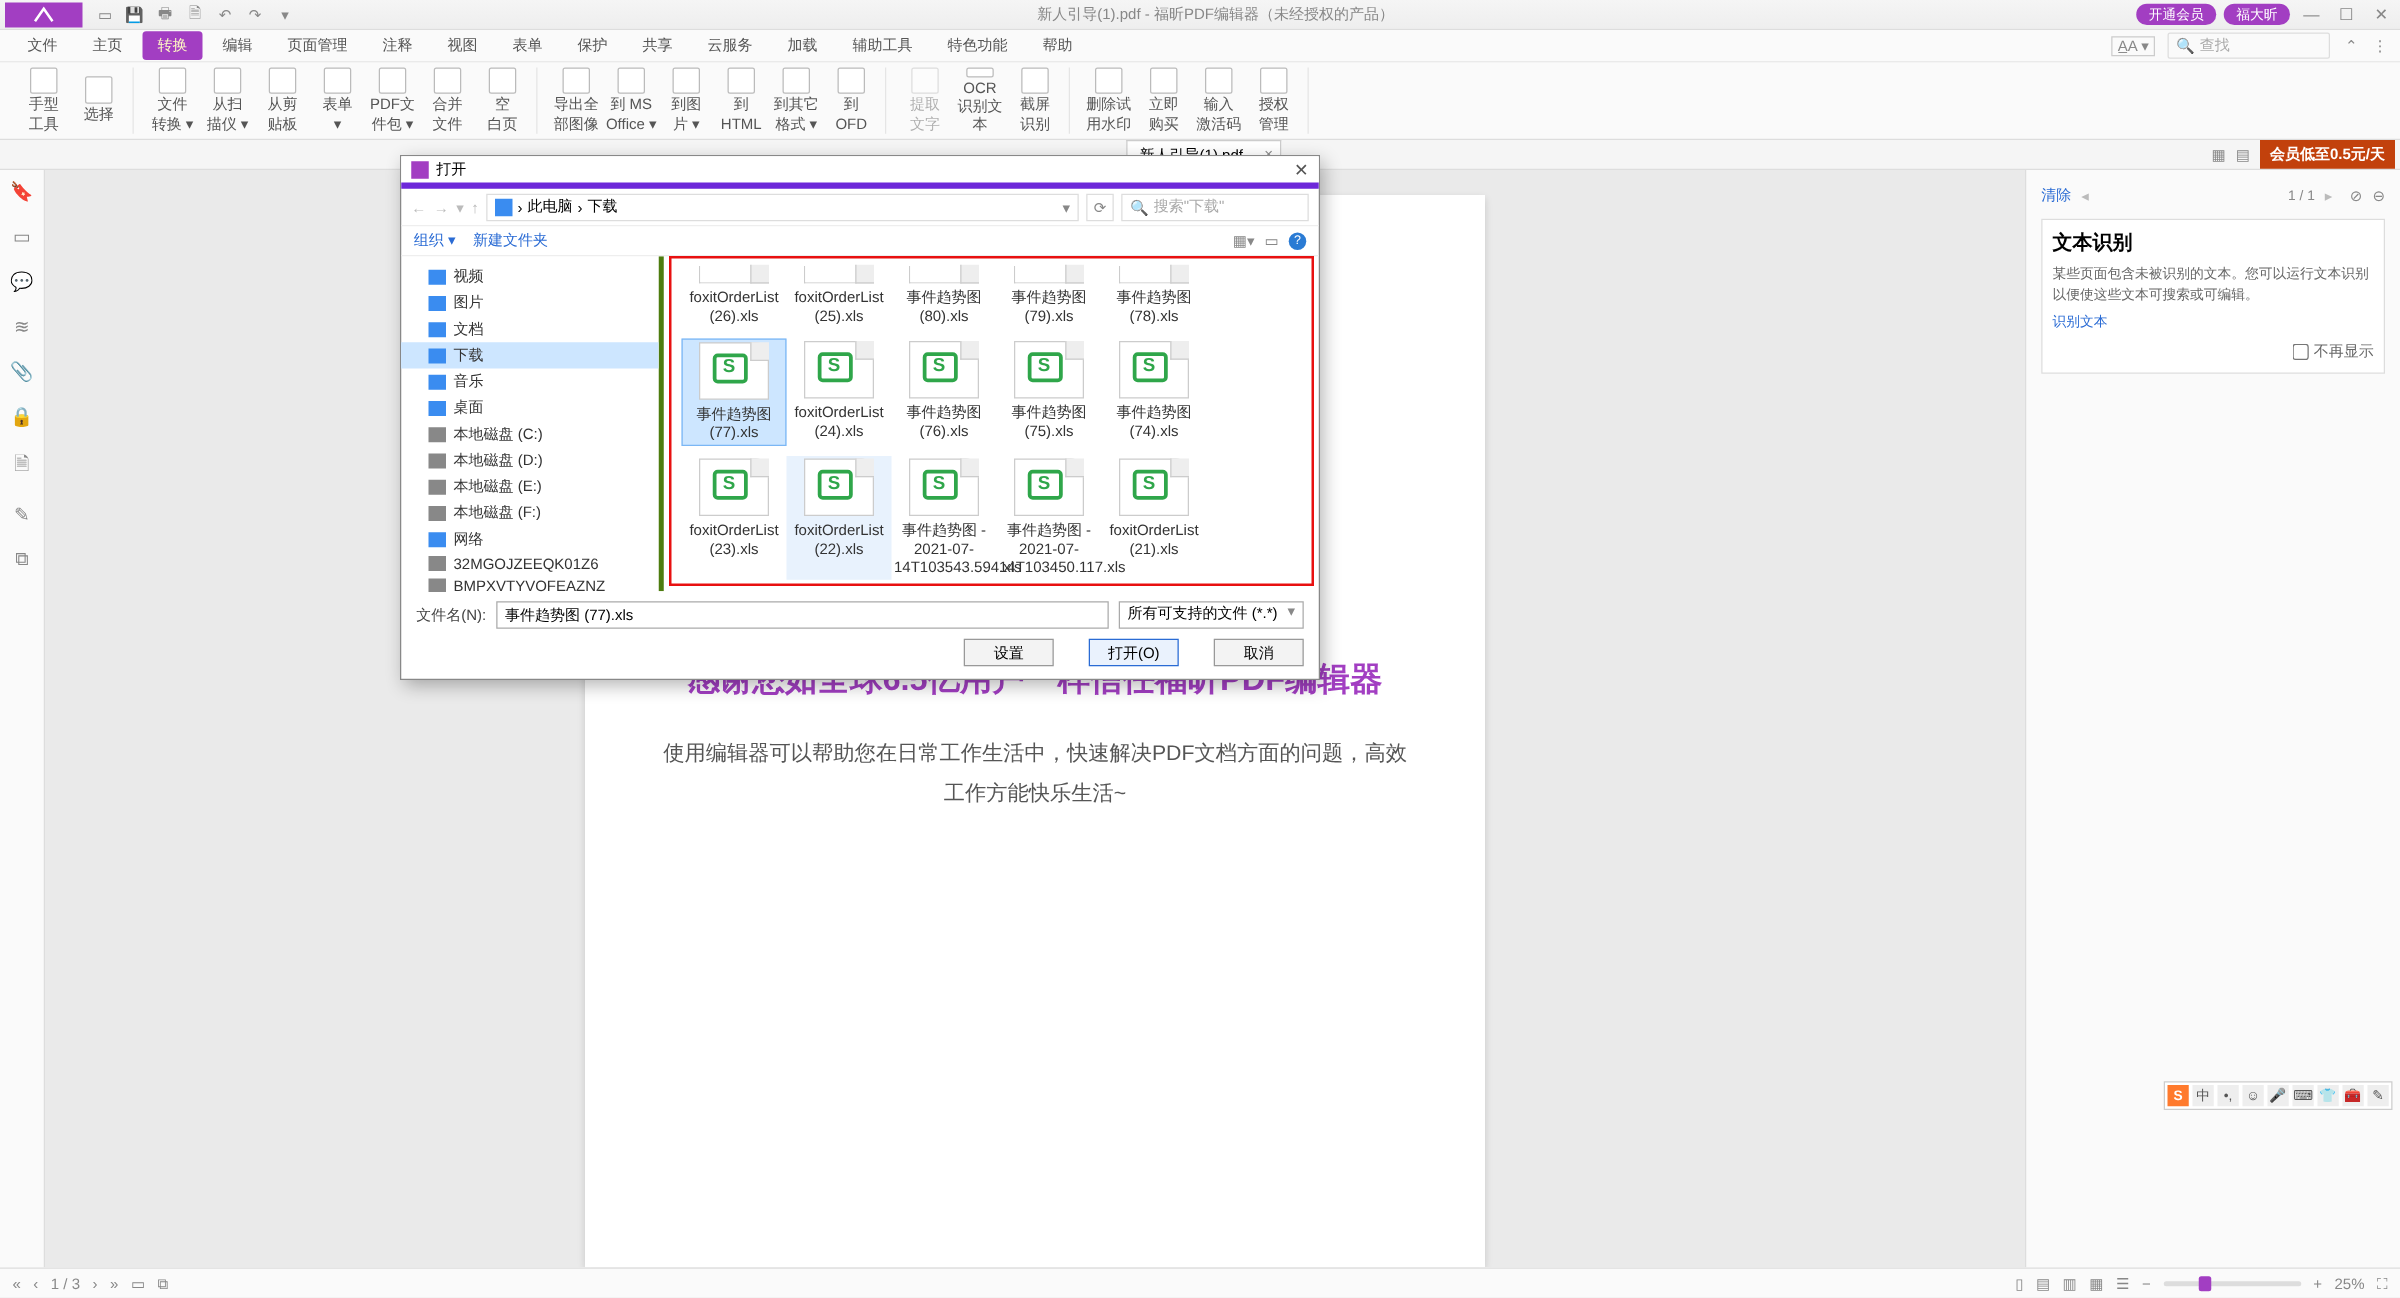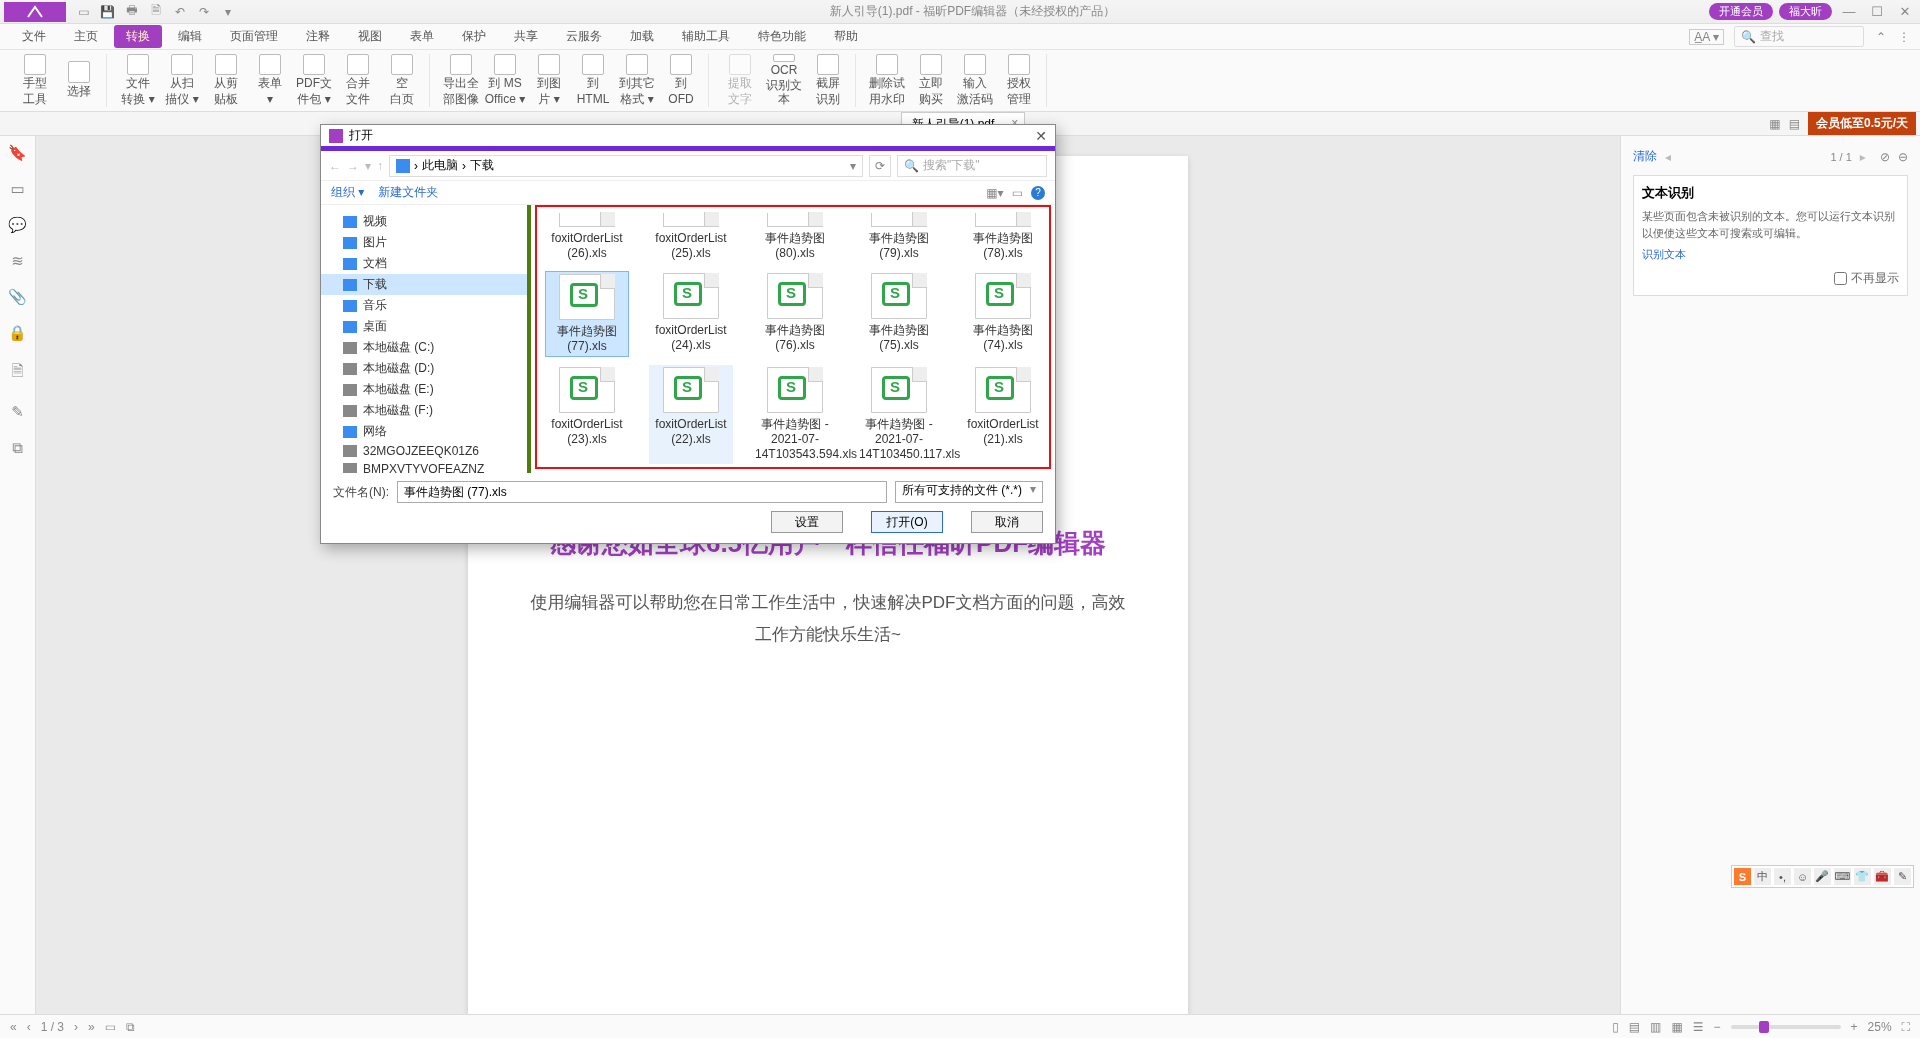--- a/index.html
+++ b/index.html
@@ -46,21 +46,21 @@
 .leftbar span{color:#888;font-size:15px;}
 .docarea { flex:1; position:relative; display:flex; justify-content:center; overflow:hidden; background:#eaeaea;}
 .page { width:720px; background:#fff; margin-top:20px; box-shadow:0 2px 6px rgba(0,0,0,.15); padding:370px 60px 60px; text-align:center;}
 .page h1{color:#a23ec2;font-size:26px;font-weight:bold;margin-bottom:26px}
 .page p{color:#555;font-size:17px;line-height:1.9}
 .sidepanel{width:300px;background:#fafafa;border-left:1px solid #ddd;padding:12px;}
 .sp-head{display:flex;align-items:center;gap:8px;margin-bottom:10px}
 .sp-head .cnt{margin-left:auto;color:#888;font-size:11px}
 .sp-head .nav{color:#bbb}
 .sp-box{border:1px solid #ddd;padding:8px;background:#fff}
-.sp-box h4{font-size:13px;margin-bottom:6px}
+.sp-box h4{font-size:16px;margin-bottom:6px}
 .sp-box p{font-size:11px;color:#666;line-height:1.5}
 .linkish{color:#2a6bd4;font-size:11px;margin-top:6px;display:inline-block}
 .chk{margin-top:8px;font-size:11px;color:#666;display:flex;align-items:center;gap:4px;justify-content:flex-end}
 
 
 .status{position:absolute;left:0;right:0;bottom:0;height:24px;background:#fafafa;border-top:1px solid #ddd;display:flex;align-items:center;padding:0 10px;gap:10px;color:#888;font-size:12px}
 .status .sbtn{color:#888}
 .status .spacer{flex:1}
 .slider{width:110px;height:4px;background:#ddd;position:relative;border-radius:2px}
 .slider::after{content:"";position:absolute;left:28px;top:-4px;width:10px;height:12px;background:#a23ec2;border-radius:2px}
@@ -80,21 +80,21 @@
 .dlg-tb .r{margin-left:auto;display:flex;gap:8px;color:#888}
 .dlg-body{flex:1;display:flex;overflow:hidden}
 .tree{width:210px;border-right:4px solid #4d7c0f;padding:6px 0;overflow:auto}
 .tnode{padding:2px 8px 2px 22px;display:flex;align-items:center;gap:6px;color:#333}
 .tnode.sel{background:#cde6ff}
 .tnode .ti{width:14px;height:12px;background:#f0c040;display:inline-block}
 .tnode .td{background:#888}
 .tnode .tn{background:#3a8cf0}
 .files{flex:1;position:relative;padding:6px 6px;overflow:auto}
 .redbox{position:absolute;left:4px;top:0;right:4px;bottom:4px;border:2px solid #e81010;pointer-events:none}
-.frow{display:flex;gap:20px;margin-bottom:8px;justify-content:flex-start;padding-left:8px}
+.frow{display:flex;margin-bottom:8px;justify-content:flex-start;padding-left:8px}
 .fitem{width:84px;text-align:center;font-size:11px;line-height:1.25;color:#333;padding:2px}
 .fitem.sel{background:#cde6ff;border:1px solid #7bb7f5}
 .fitem.hl{background:#e8f2fd}
 .thumb{width:56px;height:46px;margin:0 auto 4px;background:#fff;border:1px solid #ccc;position:relative;border-top-right-radius:10px}
 .thumb::before{content:"";position:absolute;right:-1px;top:-1px;width:14px;height:14px;background:#eee;border-left:1px solid #ccc;border-bottom:1px solid #ccc}
 .thumb .s{position:absolute;left:10px;top:8px;width:28px;height:24px;border:3px solid #2fa64a;border-radius:4px}
 .thumb .s::after{content:"S";position:absolute;left:5px;top:-1px;color:#2fa64a;font-weight:bold;font-size:15px}
 .thumb.partial{height:14px;width:56px;border-top:none}
 .dlg-bottom{padding:8px 12px;display:flex;align-items:center;gap:8px}
 .dlg-bottom label{color:#444}

